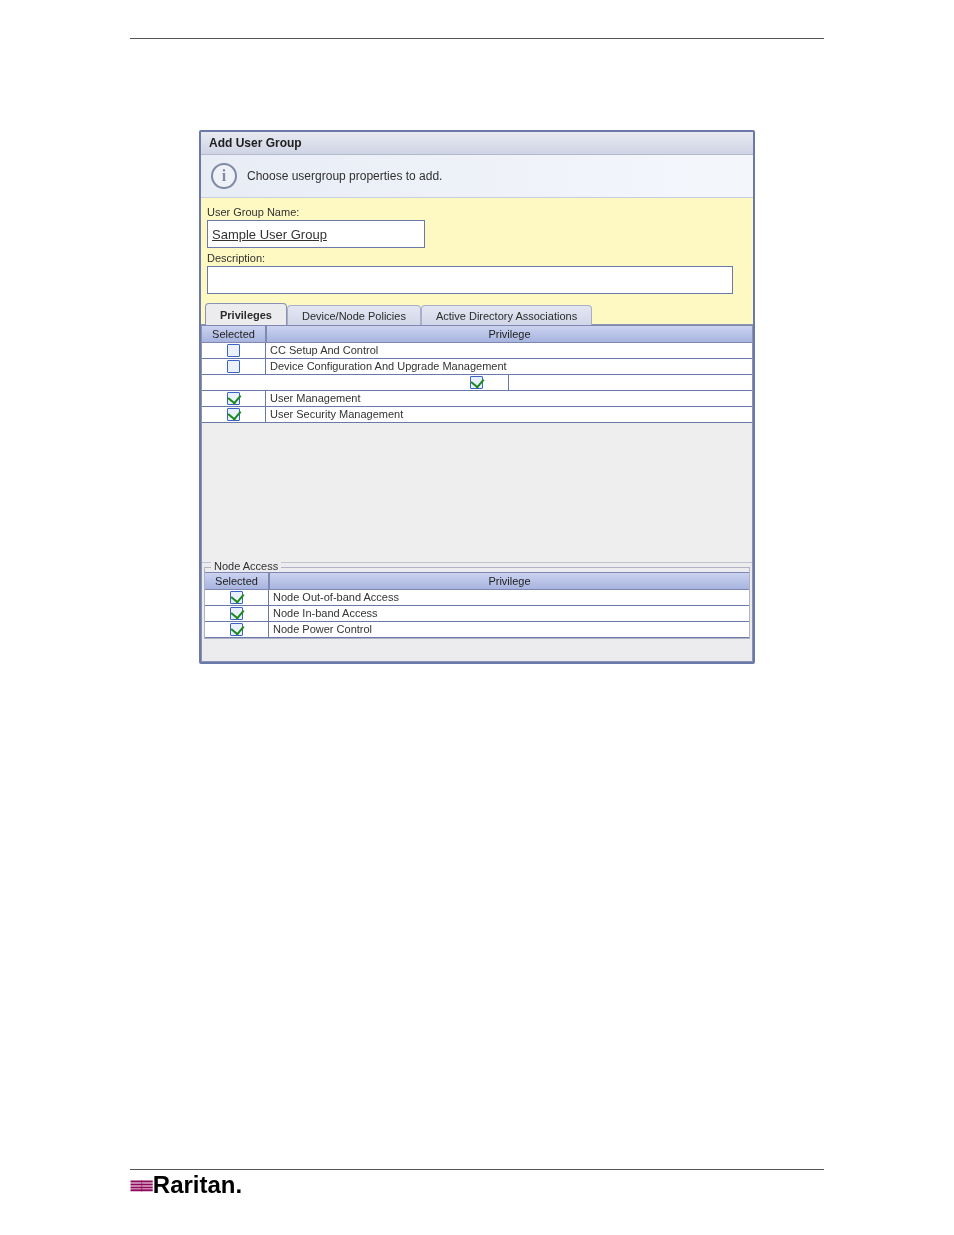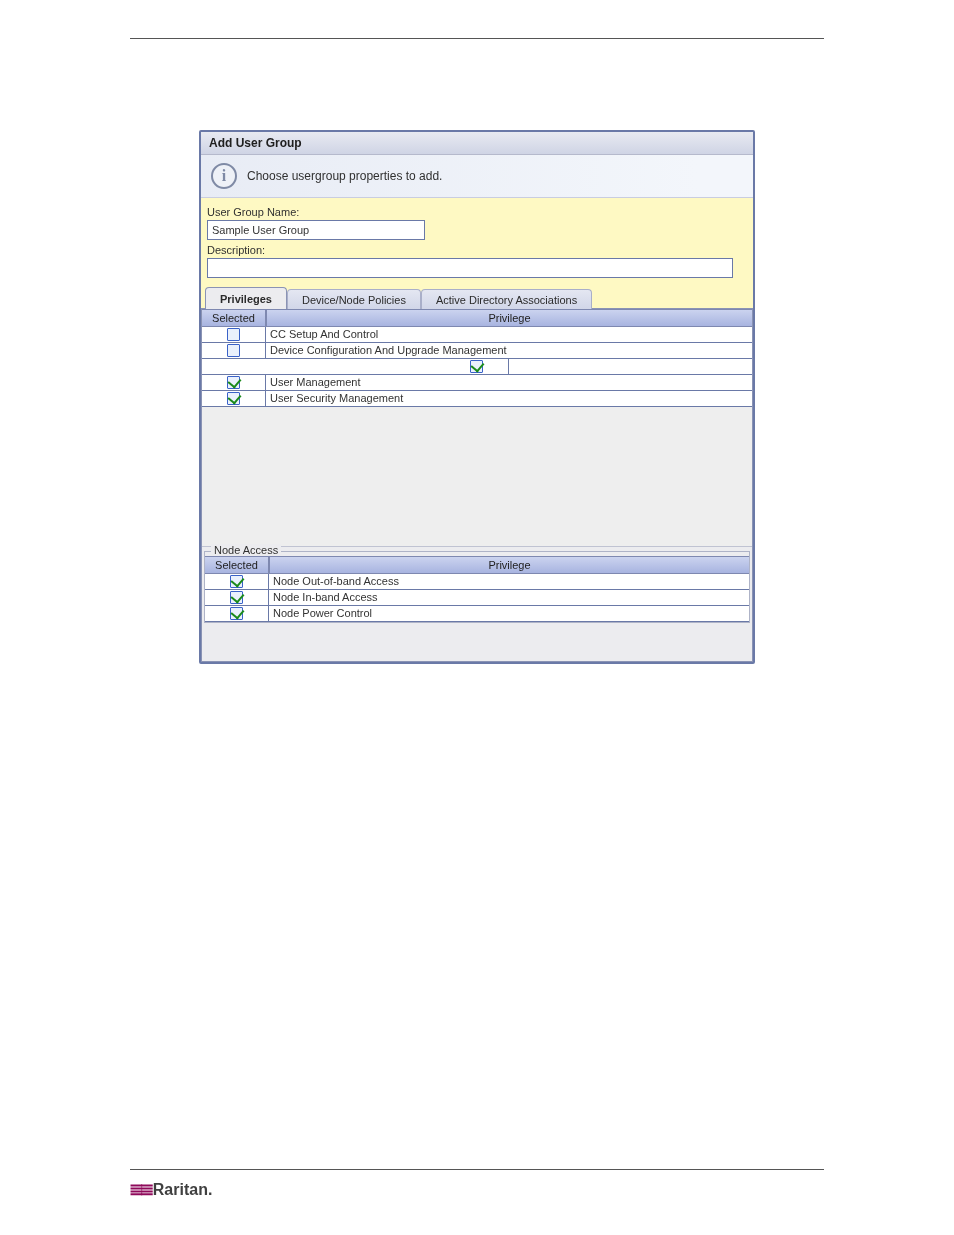--- a/index.html
+++ b/index.html
@@ -72,26 +72,27 @@
     font-size: 16px;
     background: #eef1f7;
     flex: 0 0 auto;
   }
   .banner-text { font-size: 12px; color: #303030; }
   .form-area { padding: 6px 20px 4px 6px; }
   .form-label { font-size: 11px; color: #303030; margin: 2px 0 2px 0; }
   .text-input {
     border: 1px solid #6a79a7;
     background: #fff;
-    height: 20px;
+    height: 28px;
     padding: 2px 4px;
-    font-size: 11px;
+    font-size: 13px;
     color: #333;
     width: 218px;
     display: block;
+    text-decoration: underline;
   }
   .text-input.full { width: 100%; }
   .tabs {
     display: flex;
     align-items: flex-end;
     margin-top: 4px;
     padding-left: 4px;
     border-bottom: 1px solid #8a93b4;
     gap: 0;
   }
@@ -206,23 +207,23 @@
   .logo-glyph {
     color: #8f0a5b;
     font-size: 16px;
     letter-spacing: -4px;
     font-weight: bold;
     display: inline-block;
     transform: scaleX(1.1);
   }
   .logo-text {
     font-family: Tahoma, Arial, sans-serif;
-    font-size: 16px;
-    font-weight: bold;
-    color: #404040;
+    font-size: 24px;
+    font-weight: bold;
+    color: #000000;
   }
 </style>
 </head>
 <body>
 
 <div class="page-line-top"></div>
 
 <div class="dialog">
   <div class="title-bar">Add User Group</div>
 

